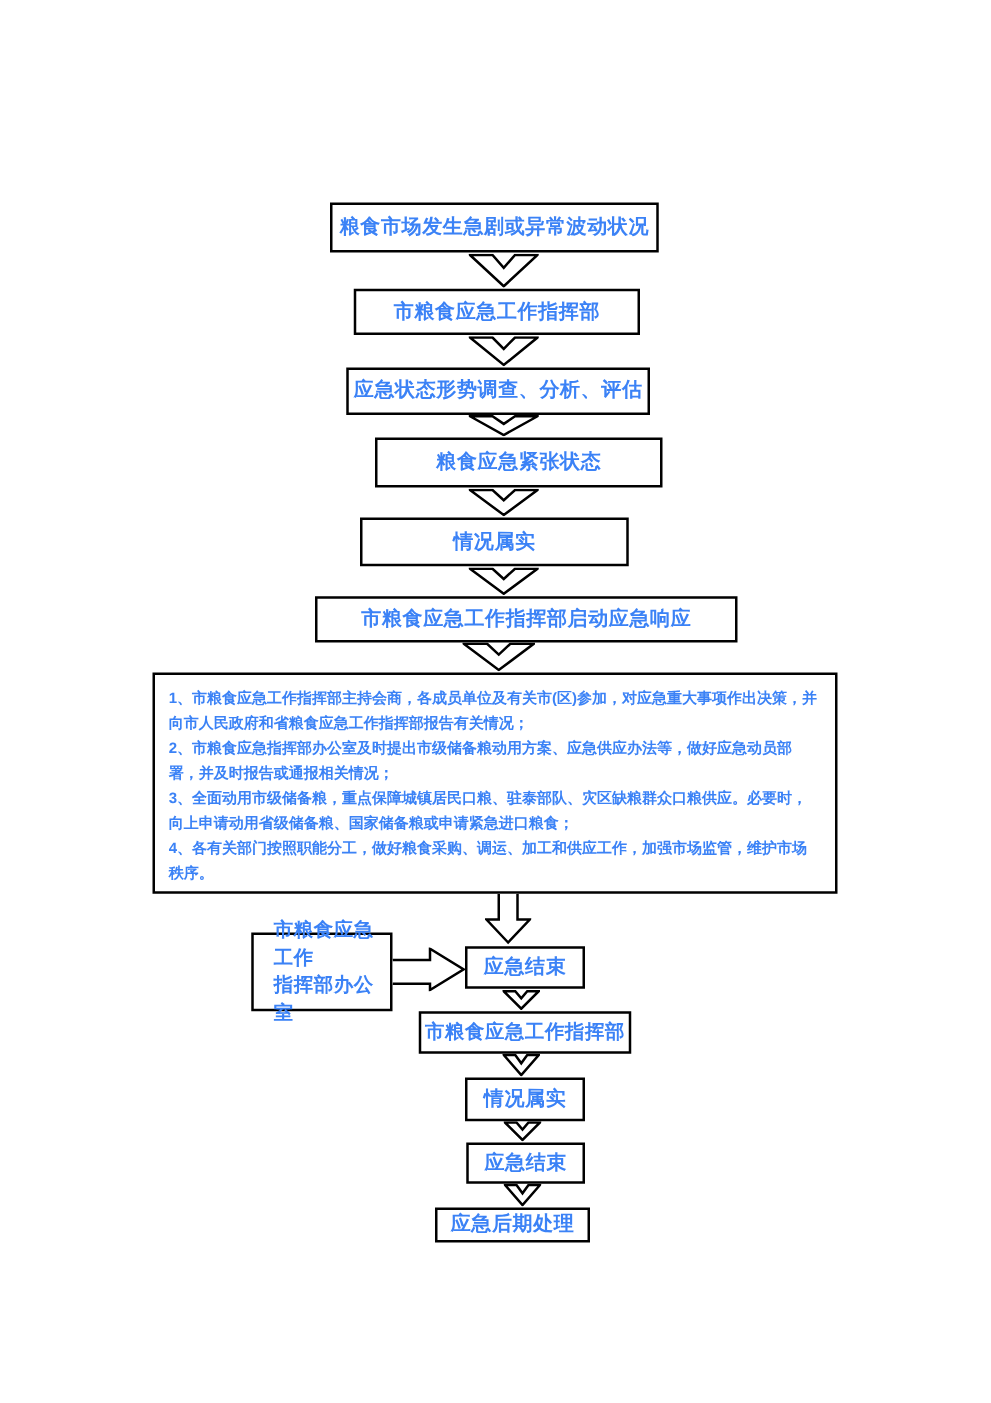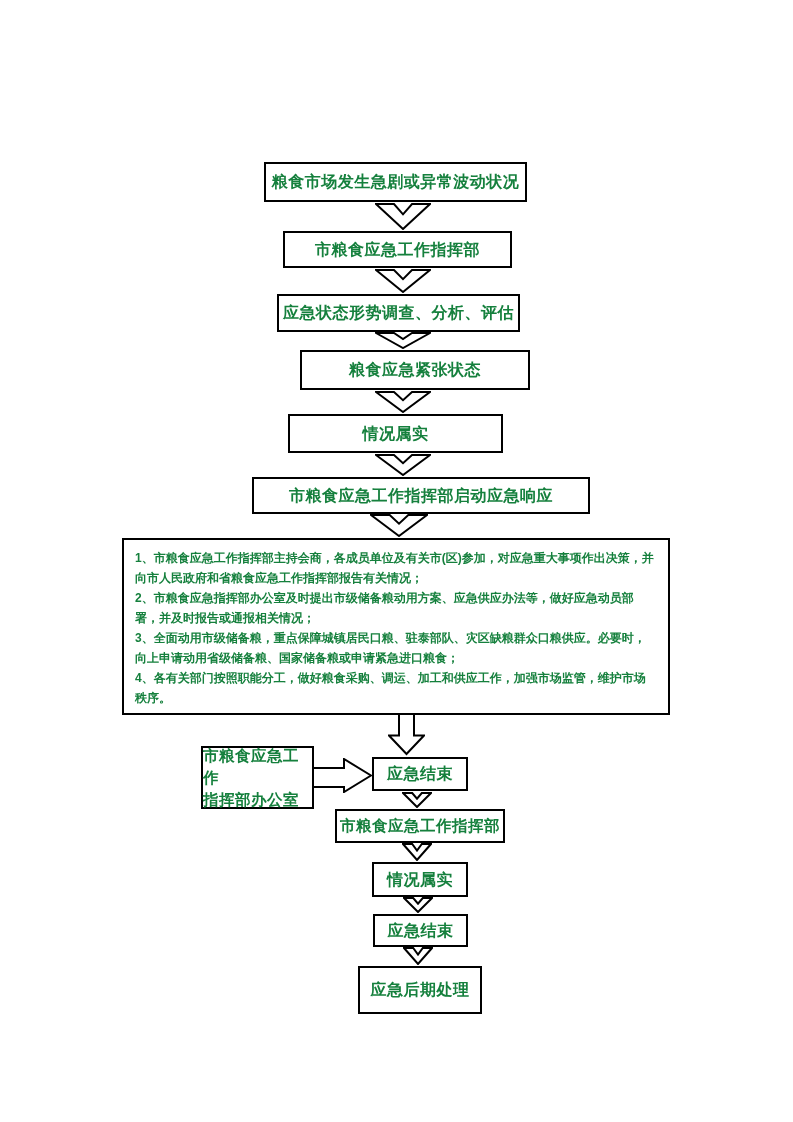--- a/index.html
+++ b/index.html
@@ -1,21 +1,21 @@
 <!DOCTYPE html>
 <html><head>
 <meta charset="utf-8">
 <style>
   html,body{margin:0;padding:0;background:#ffffff;}
   .page{
     position:relative;
     width:793px;height:1122px;
     background:#ffffff;
     font-family:"Liberation Sans", sans-serif;
-    color:#15803d;
+    color:#3b82f6;
     overflow:hidden;
   }
   .node{
     position:absolute;
     box-sizing:border-box;
     border:2px solid #000000;
     background:#ffffff;
     display:flex;
     align-items:center;
     justify-content:center;
@@ -38,21 +38,21 @@
     padding:8px 11px;
     letter-spacing:0;
   }
   .measures .prewrap{
     white-space:pre-line;
     text-align:left;
   }
   .office{
     font-size:15.5px;
     line-height:22px;
-    padding-left:0;
+    padding-left:16px;
   }
   .arrow{position:absolute;}
   .arrow svg{display:block;}
 </style>
 </head>
 <body>
 
 <div class="page">
 
   <div class="node" style="left:264px;top:162px;width:263px;height:40px">
@@ -172,17 +172,17 @@
   <div class="node" style="left:373px;top:914px;width:95px;height:33px">
     <span class="lbl">应急结束</span>
   </div>
 
   <div class="arrow" style="left:403px;top:947px;width:30px;height:18px">
       <svg width="30" height="18" viewBox="0 0 30 18" fill="#ffffff" stroke="#000000" stroke-width="2" stroke-linejoin="miter">
         <polygon points="1.0,1.0 15.0,17.0 29.0,1.0 19.8,1.0 15.0,7.6 10.2,1.0"></polygon>
       </svg>
     </div>
 
-  <div class="node" style="left:358px;top:966px;width:124px;height:48px">
+  <div class="node" style="left:348px;top:966px;width:124px;height:28px">
     <span class="lbl">应急后期处理</span>
   </div>
 
 </div>
 
 </body></html>

